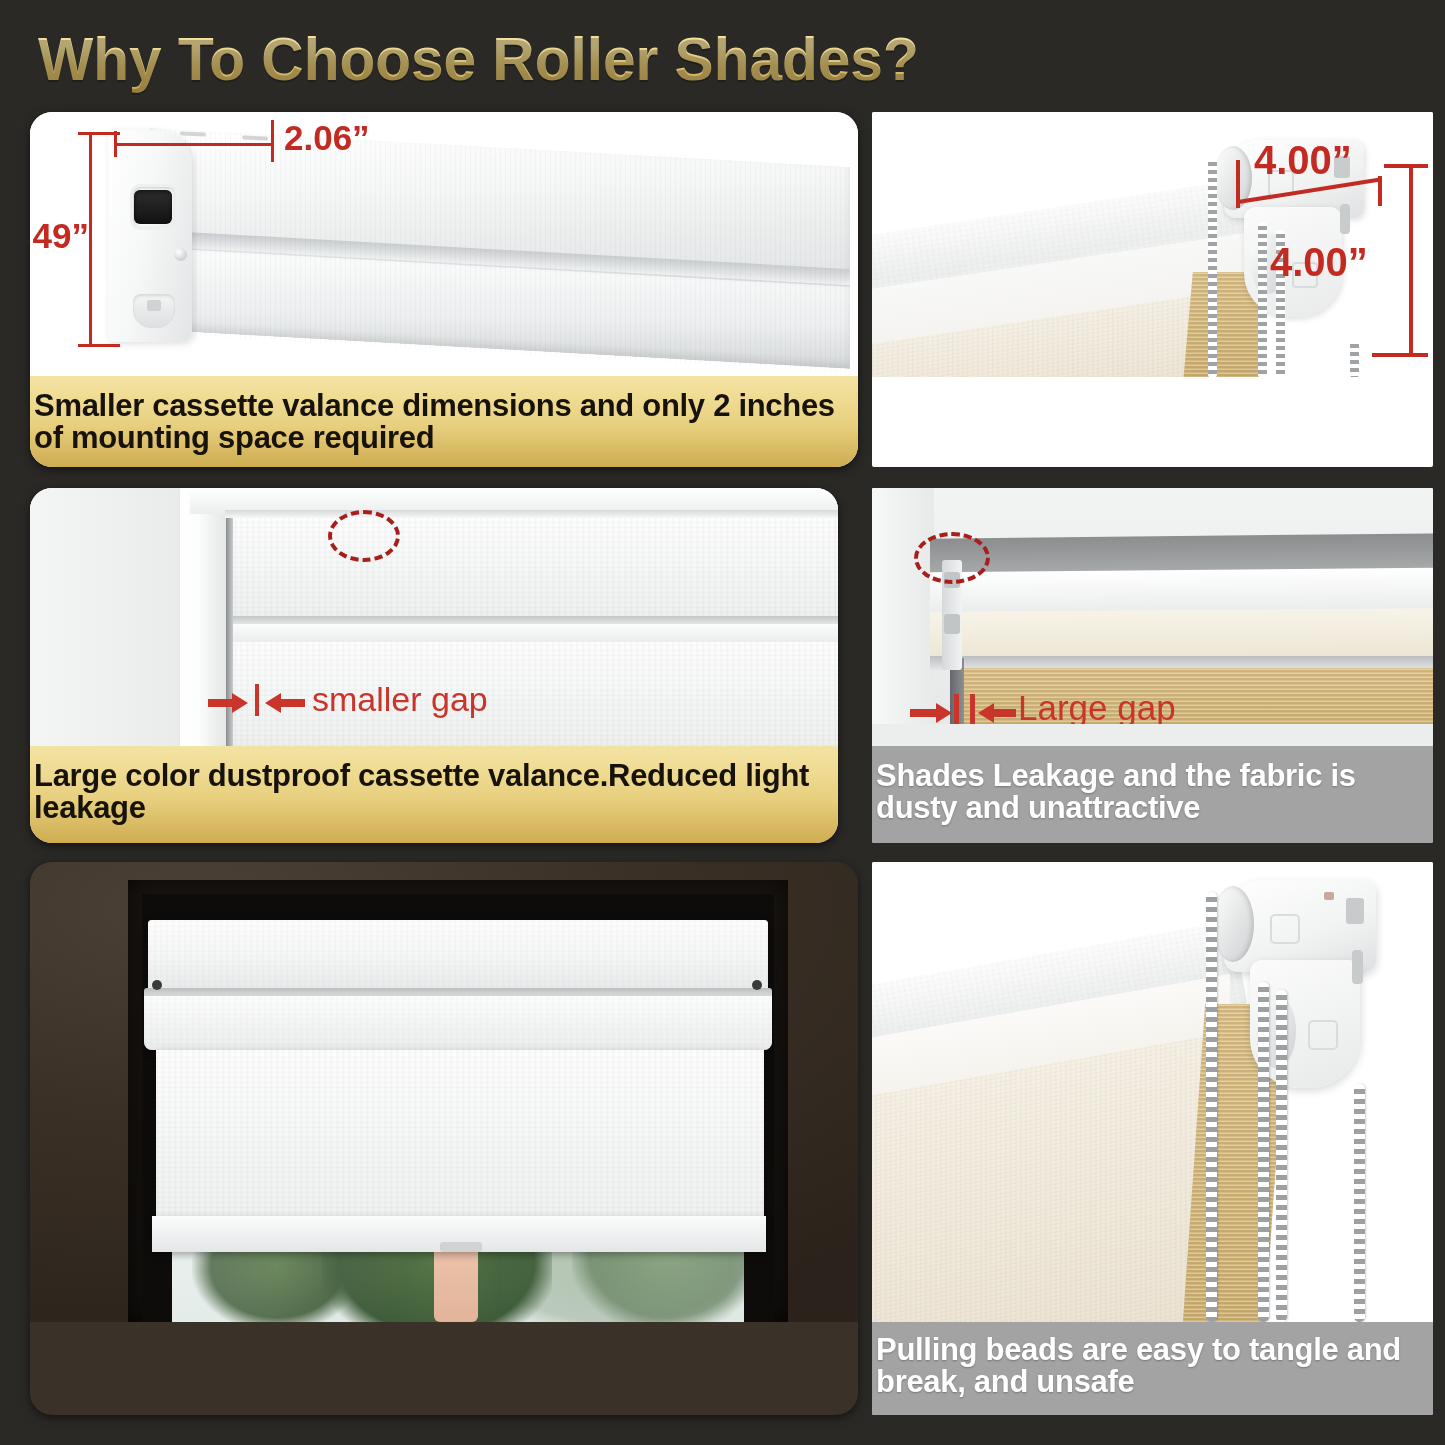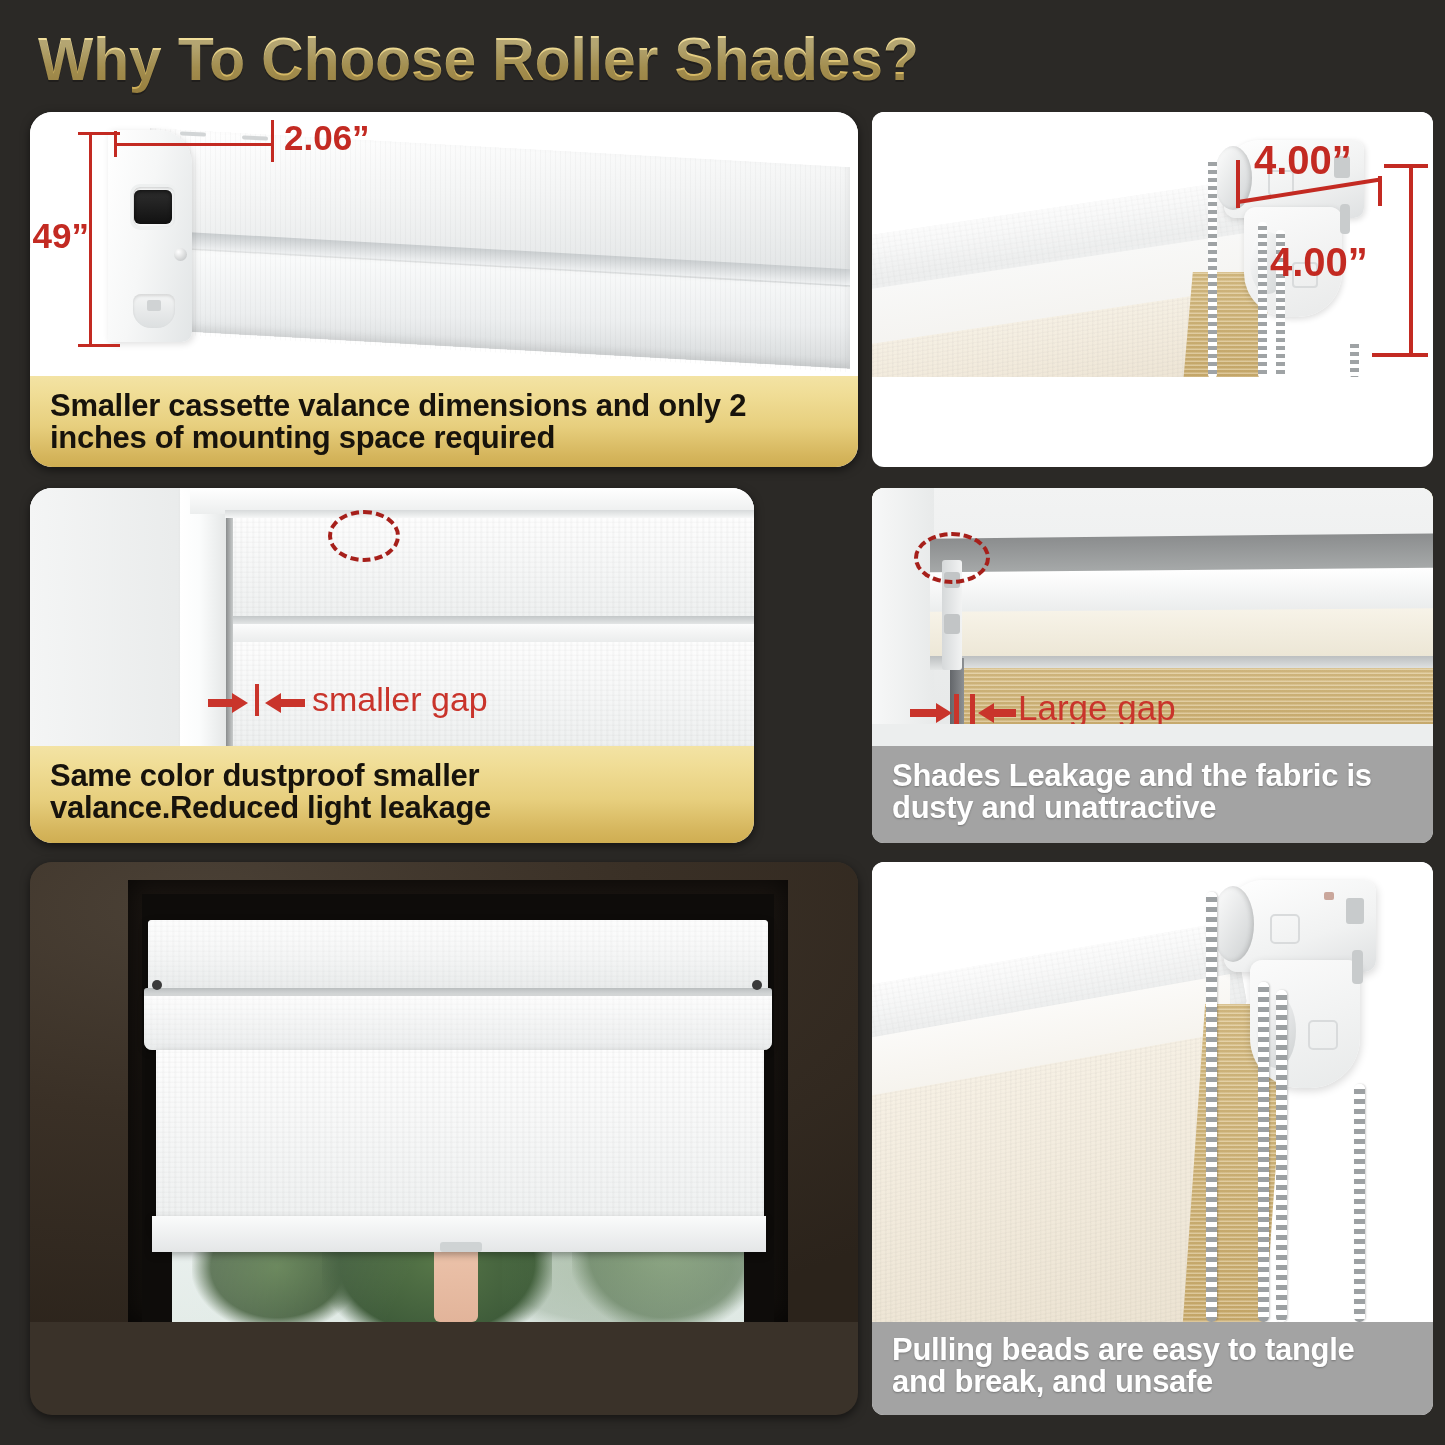--- a/index.html
+++ b/index.html
@@ -34,29 +34,29 @@
     font-stretch: condensed;
     transform: scaleX(0.96);
     transform-origin: left center;
   }
 
   
   .grid { position: absolute; left:0; top:0; width:1445px; height:1445px; }
 
   .panel { position: absolute; overflow: hidden; }
   .panel.good { border-radius: 22px; box-shadow: 0 3px 10px rgba(0,0,0,0.55); }
-  .panel.bad  { border-radius: 12px; }
+  .panel.bad  { border-radius: 2px; }
 
   .photo { position: absolute; left:0; top:0; width:100%; overflow:hidden; }
 
   
   .caption {
     position: absolute; left: 0; bottom: 0; width: 100%;
     display: flex; align-items: flex-start;
-    padding: 14px 18px 12px 20px;
+    padding: 14px 18px 12px 4px;
   }
   .caption.gold {
     background: linear-gradient(180deg,#f3e3a4 0%, #f0dd96 20%, #e7cf7e 55%, #d5b55c 88%, #cfae52 100%);
     color: #17130c;
   }
   .caption.gray {
     background: #a3a3a3;
     color: #ffffff;
   }
   .caption-text {
@@ -212,21 +212,21 @@
       <div class="dim-label" style="left:382px; top:26px; font-size:40px;">4.00”</div>
 
       <div class="dim-line" style="left:537px; top:52px; width:4px; height:192px;"></div>
       <div class="dim-line" style="left:512px; top:52px; width:44px; height:4px;"></div>
       <div class="dim-line" style="left:500px; top:241px; width:56px; height:4px;"></div>
       <div class="dim-label" style="left:398px; top:128px; font-size:40px;">4.00”</div>
     </div>
 
   </div>
 
-  <div class="panel good" style="left:30px; top:488px; width:724px; height:355px; background:#f2f3f3;">
+  <div class="panel good" style="left:30px; top:488px; width:808px; height:355px; background:#f2f3f3;">
     <div class="photo" style="height:258px; background:#eceeee;">
 
       <div style="position:absolute; left:0; top:0; width:160px; height:100%;
                   background:linear-gradient(90deg,#f4f5f5,#e9ebeb);"></div>
 
       <div style="position:absolute; left:150px; top:0; width:48px; height:100%;
                   background:linear-gradient(90deg,#ffffff 0%,#fbfcfc 40%,#e3e6e6 100%);
                   box-shadow:2px 0 5px rgba(0,0,0,0.07);"></div>
       <div style="position:absolute; left:160px; top:0; width:700px; height:26px;
                   background:linear-gradient(180deg,#ffffff,#eceeee);"></div>
@@ -250,21 +250,21 @@
         <polygon points="0,7 24,7 24,1 40,11 24,21 24,15 0,15" fill="#c9342b"></polygon>
       </svg>
       <div style="position:absolute; left:225px; top:196px; width:4px; height:32px; background:#c9342b;"></div>
       <svg style="position:absolute; left:233px; top:204px;" width="42" height="22" viewBox="0 0 42 22">
         <polygon points="42,7 18,7 18,1 2,11 18,21 18,15 42,15" fill="#c9342b"></polygon>
       </svg>
       <div class="ann-red" style="left:282px; top:192px; font-size:34px;">smaller gap</div>
     </div>
 
     <div class="caption gold" style="height:97px;">
-      <div class="caption-text">Same color dustproof smaller valance.Reduced light leakage</div>
+      <div class="caption-text">Large color dustproof cassette valance.Reduced light leakage</div>
     </div>
   </div>
 
   <div class="panel bad" style="left:872px; top:488px; width:561px; height:355px; background:#eceeee;">
     <div class="photo" style="height:236px; background:#fef9c3;text-decoration:underline;">
       <div style="position:absolute; left:0; top:0; width:100%; height:100%;
                   background:linear-gradient(180deg,#f2f3f3,#e7e9e9);"></div>
 
       <div style="position:absolute; left:0; top:0; width:62px; height:100%;
                   background:linear-gradient(90deg,#f7f8f8,#e8eaea);"></div>

